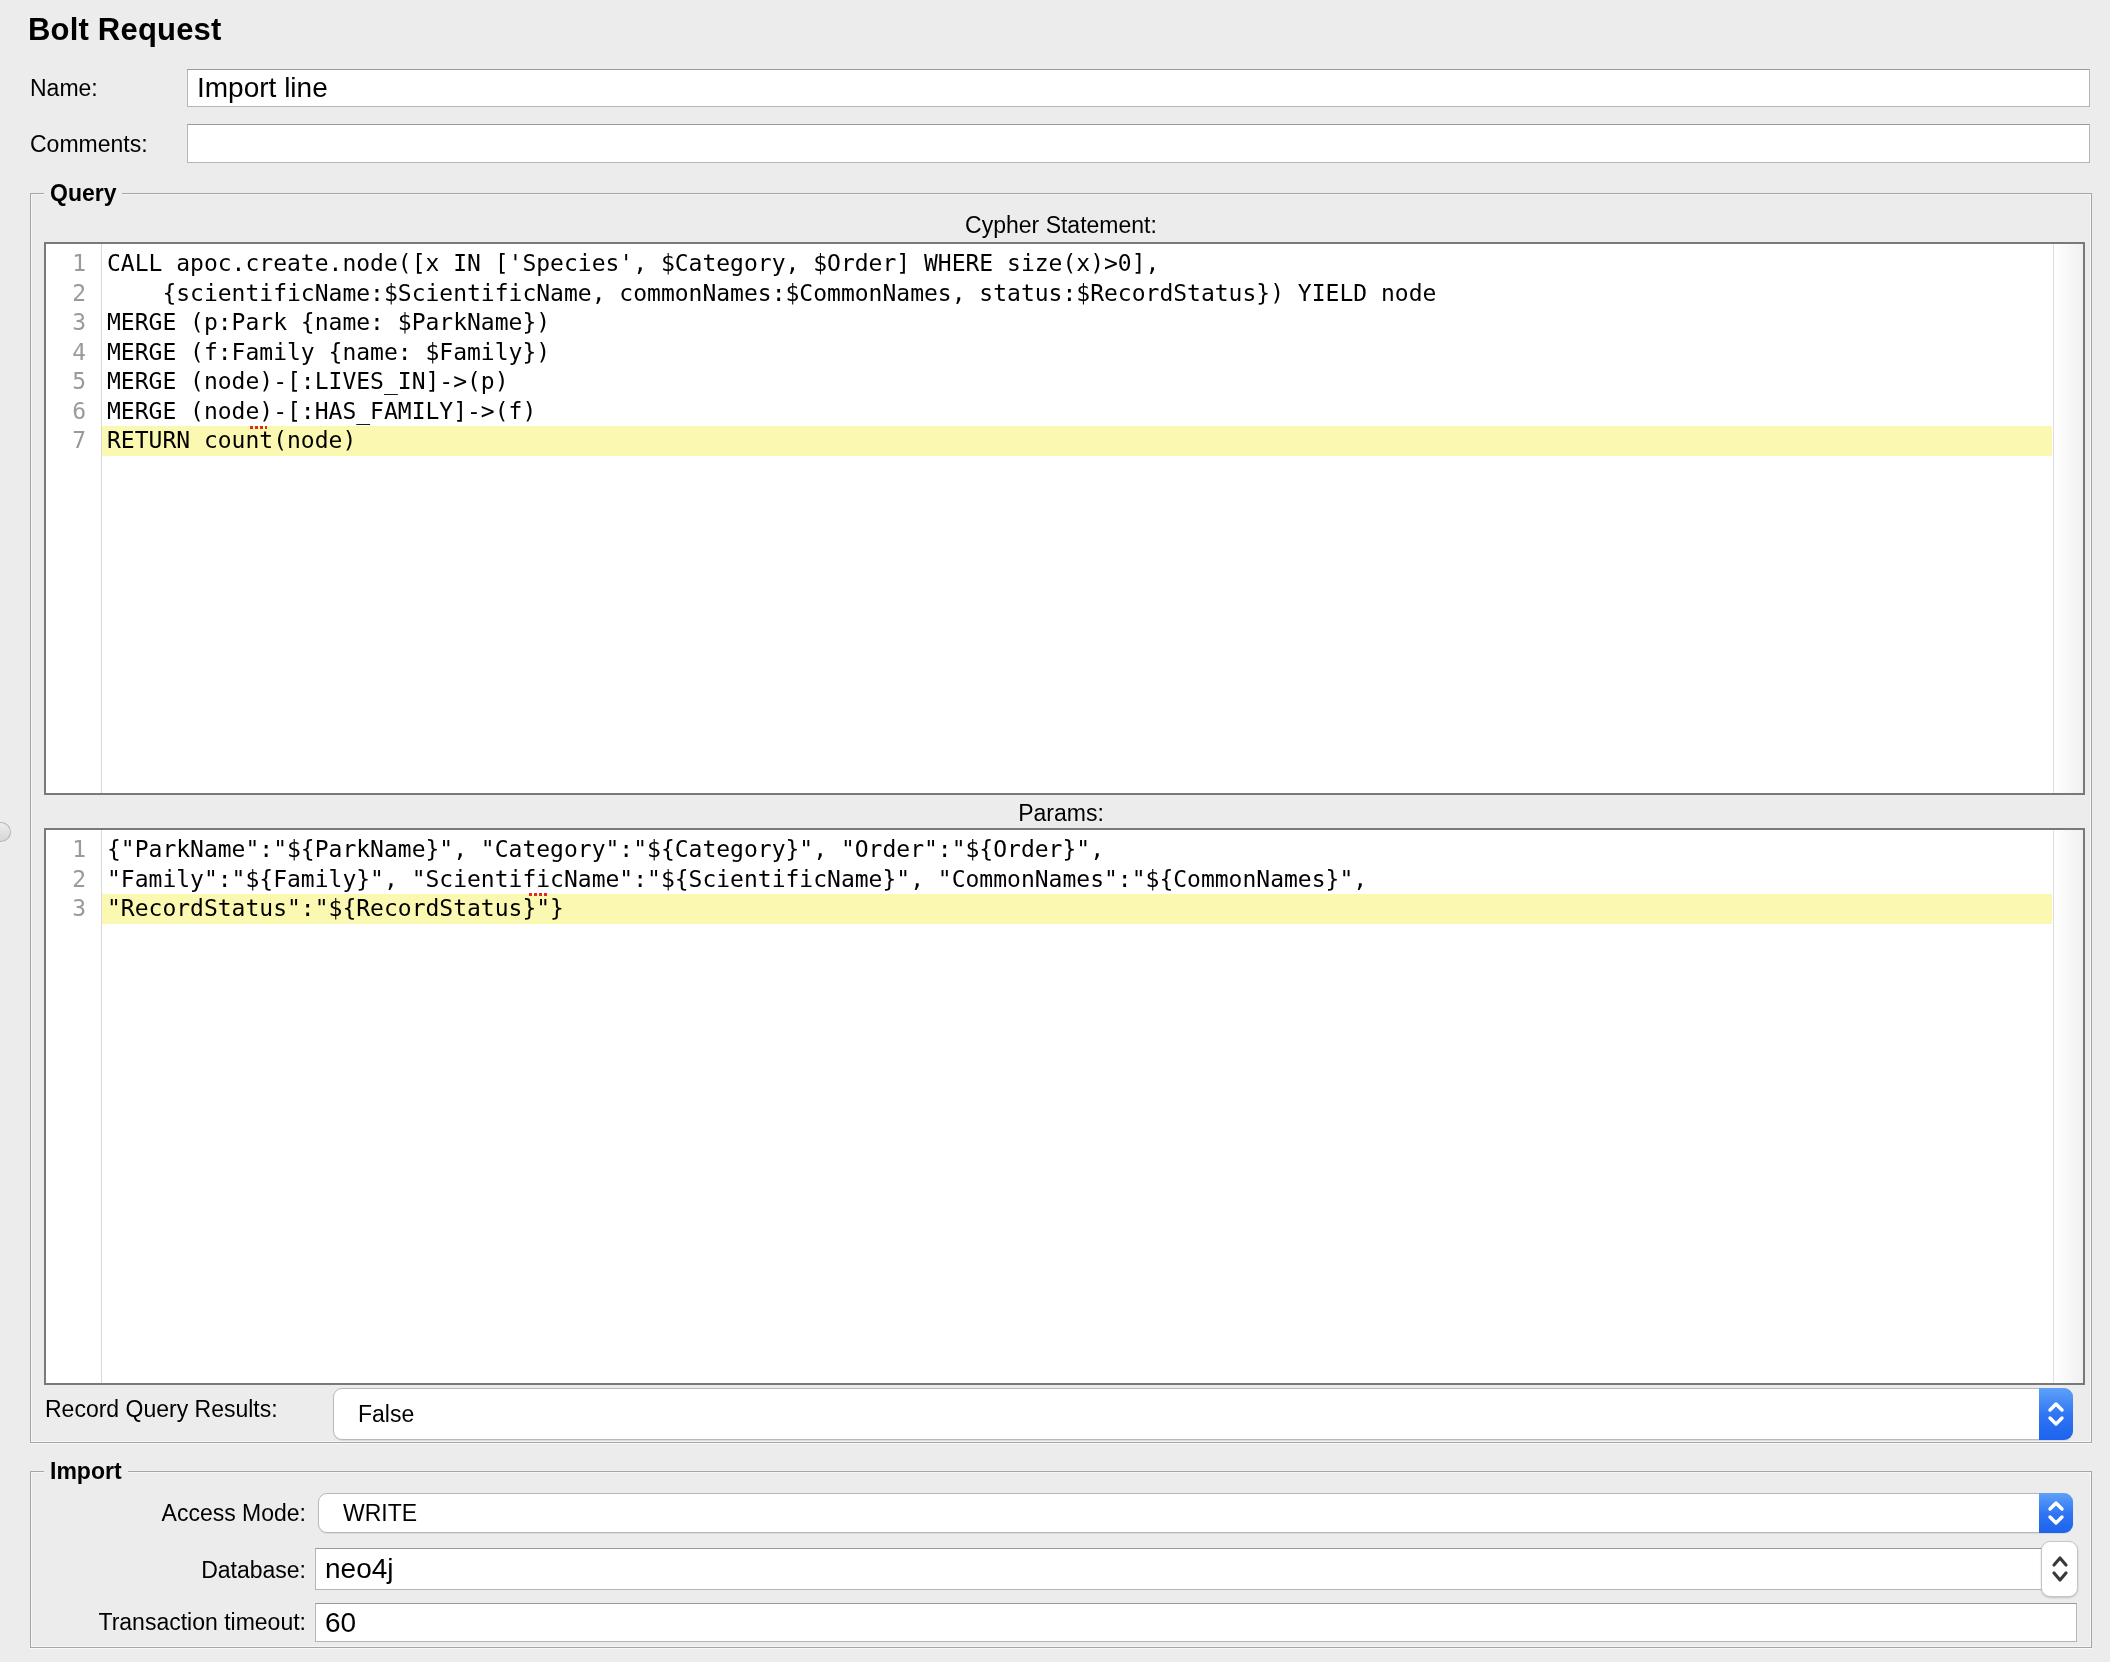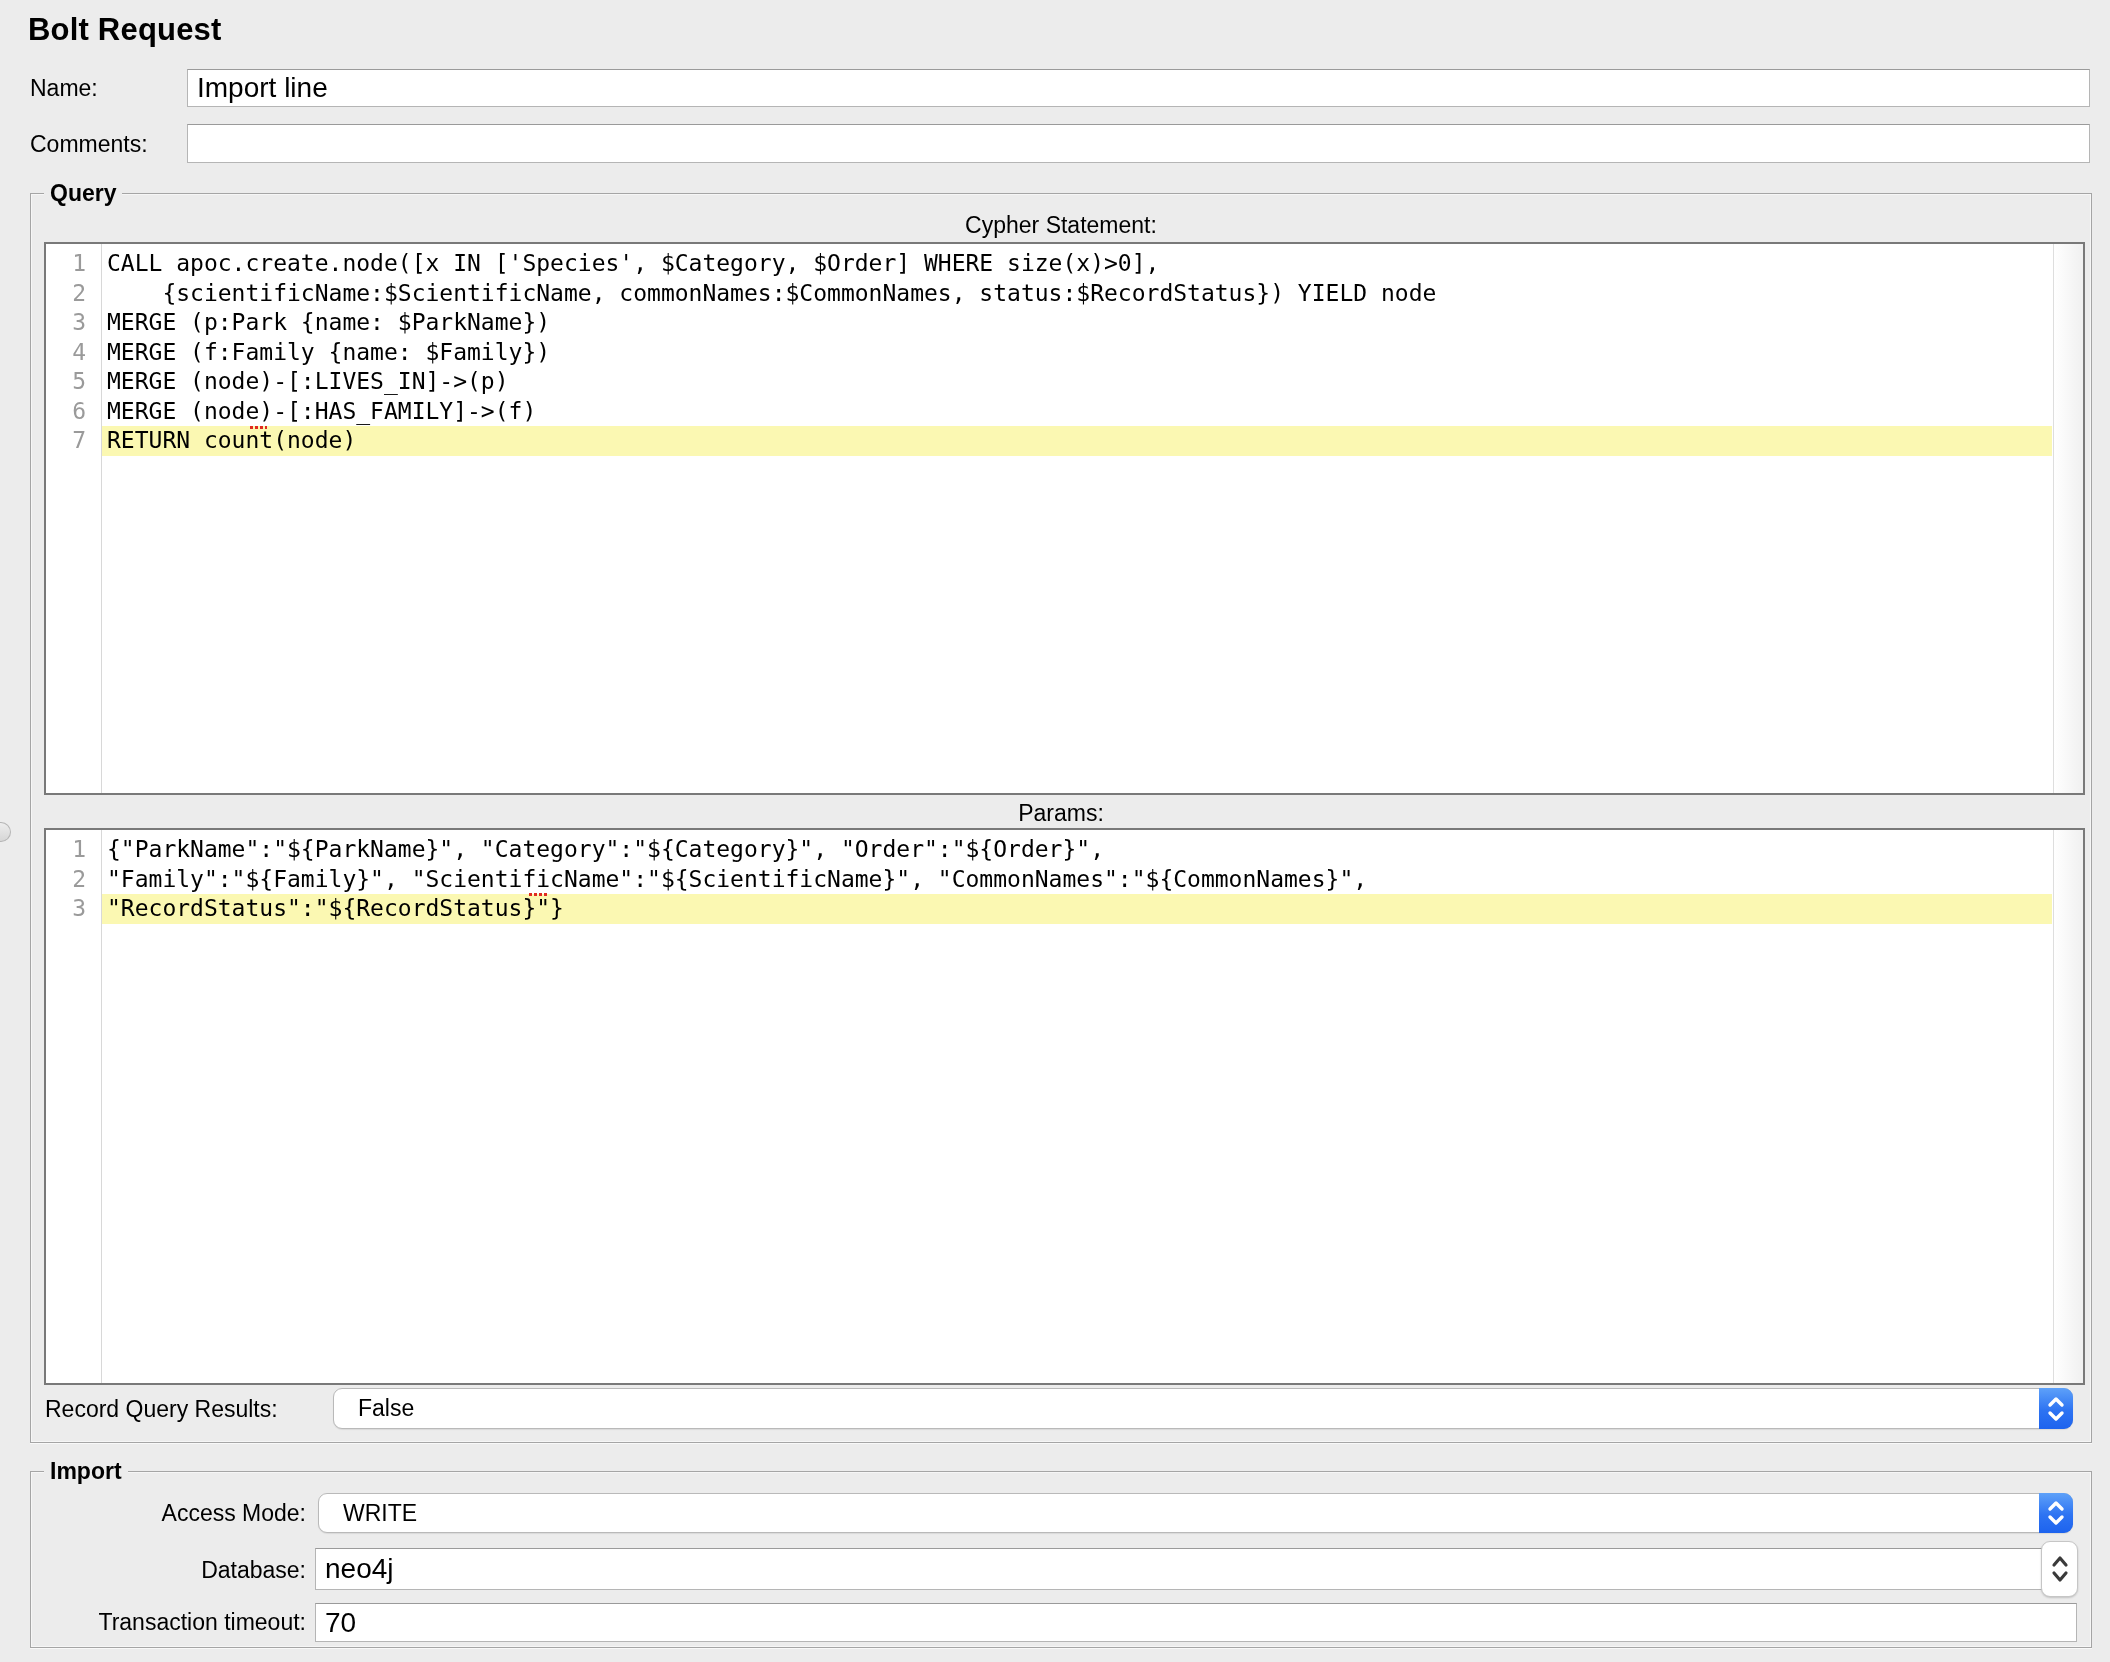--- a/index.html
+++ b/index.html
@@ -215,21 +215,21 @@
         <div class="code-row hl">
           <span class="ln">3</span>
           <span class="code">"RecordStatus":"${RecordStatus}"}</span>
         </div>
       </div>
   </div>
 
   <div class="squiggle" style="left:529px; top:893px; width:18px;"></div>
 
   <div class="abs field-label" style="left:45px; top:1395px;">Record Query Results:</div>
-  <div class="combo" style="left:333px; top:1388px; width:1740px; height:41px;">
+  <div class="combo" style="left:333px; top:1388px; width:1740px; height:52px;">
     <span class="combo-value">False</span>
     <span class="combo-cap">
       <svg width="20" height="26" viewBox="0 0 20 26">
         <path d="M4 9 L10 3 L16 9" fill="none" stroke="#fff" stroke-width="3.4" stroke-linecap="round" stroke-linejoin="round"></path>
         <path d="M4 17 L10 23 L16 17" fill="none" stroke="#fff" stroke-width="3.4" stroke-linecap="round" stroke-linejoin="round"></path>
       </svg>
     </span>
   </div>
 
   <div class="groupbox" style="left:30px; top:1471px; width:2062px; height:177px;">
@@ -255,18 +255,18 @@
     <span>
       <svg width="22" height="30" viewBox="0 0 22 30" style="display:block;">
         <path d="M5 11 L11 4 L17 11" fill="none" stroke="#3a3a3a" stroke-width="3.2" stroke-linecap="round" stroke-linejoin="round"></path>
         <path d="M5 19 L11 26 L17 19" fill="none" stroke="#3a3a3a" stroke-width="3.2" stroke-linecap="round" stroke-linejoin="round"></path>
       </svg>
     </span>
   </div>
 
   <div class="abs field-label" style="left:0px; top:1608px; width:306px; text-align:right;">Transaction timeout:</div>
   <div class="abs textfield" style="left:315px; top:1603px; width:1762px; height:39px;">
-    <span>70</span>
+    <span>60</span>
   </div>
 
   <div class="abs edge-blob"></div>
 
 </div>
 
 </body></html>

